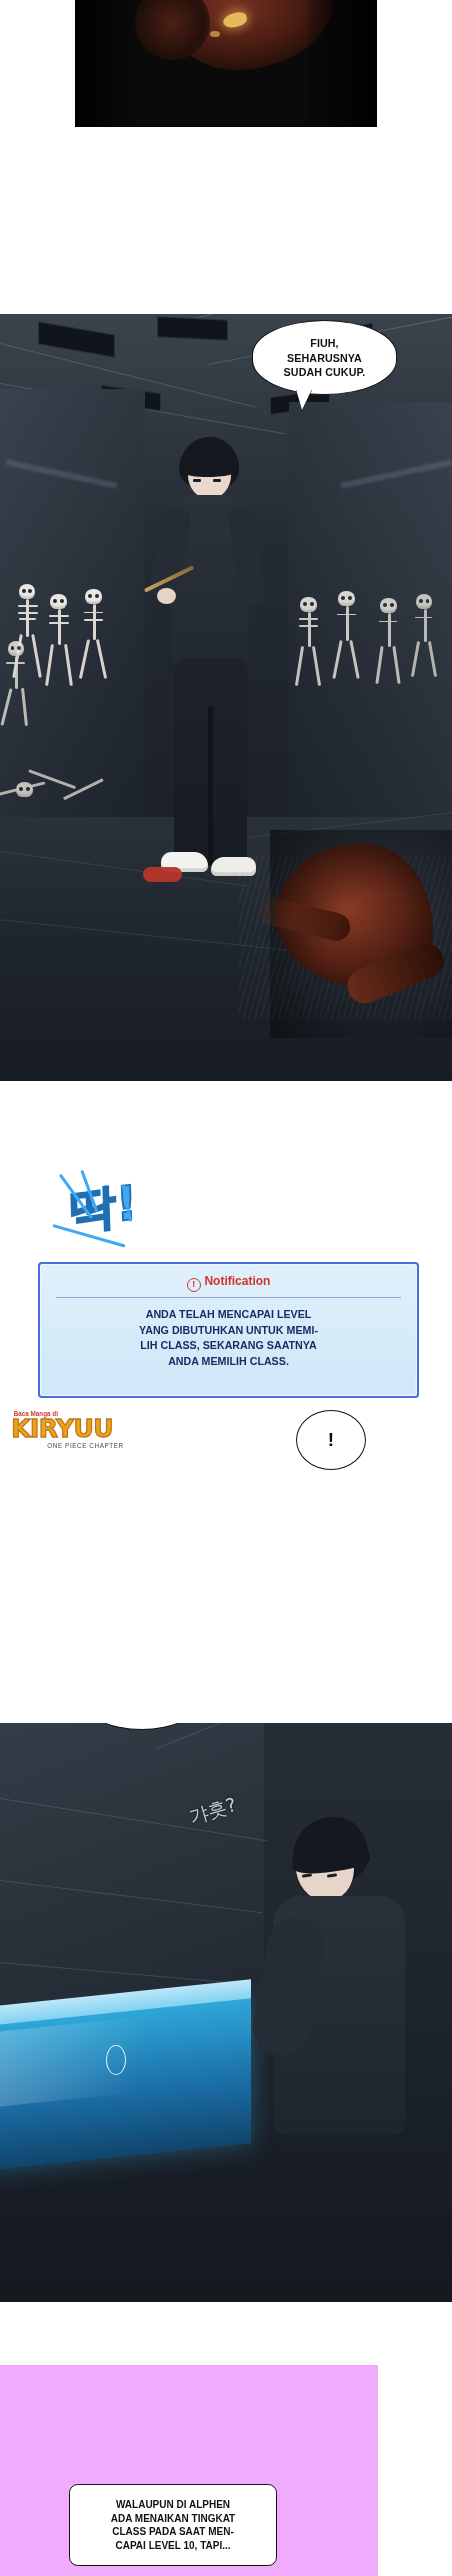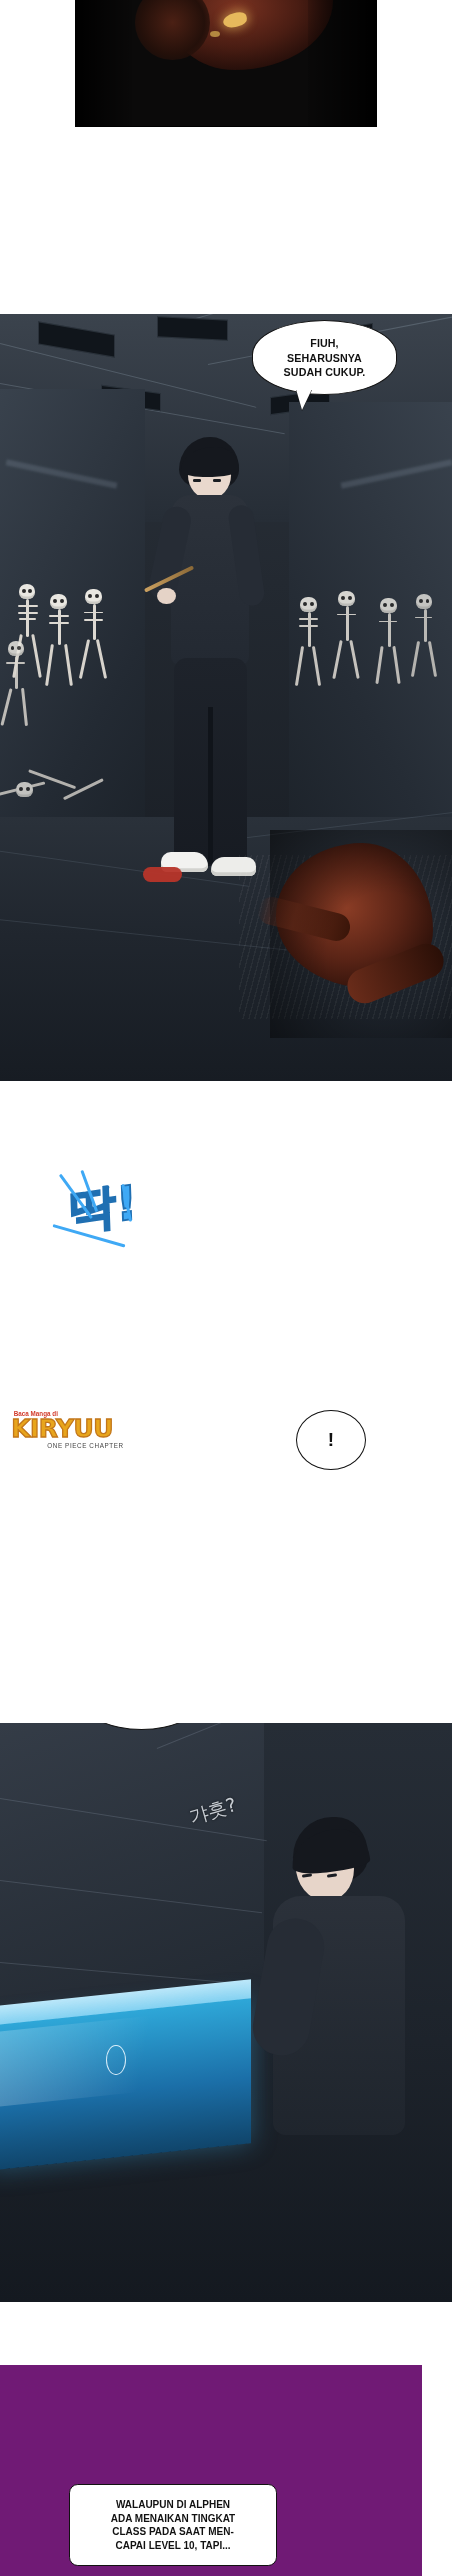--- a/index.html
+++ b/index.html
@@ -514,22 +514,22 @@
     position: absolute; left: 189px; top: 75px;
     font-size: 19px; color: #d8dde3; opacity: .9;
     transform: rotate(-16deg);
     font-family: "DejaVu Sans", sans-serif;
     text-shadow: 0 0 2.5px rgba(0,0,0,.8);
   }
 
   
   .panel-bottom {
     position: absolute;
-    left: 0; top: 2365px; width: 422px; height: 211px;
-    background: #701a75;
+    left: 0; top: 2365px; width: 378px; height: 211px;
+    background: #f0abfc;
   }
 </style>
 </head>
 <body>
 
 <div class="page">
 
   <div class="panel-top">
     <div class="frame">
       <div class="blob-a"></div>
@@ -672,20 +672,30 @@
   <div class="panel-notif">
 
     <div class="sfx">딱!</div>
     <div class="sfx-strokes">
       <span style="left:60px;top:2.5px;width:54px;height:3.1px;transform:rotate(54deg);"></span>
       <span style="left:82px;top:-1.3px;width:44px;height:2.5px;transform:rotate(70deg);"></span>
       <span style="left:123px;top:12.6px;width:38px;height:2.5px;transform:rotate(78deg);"></span>
       <span style="left:53px;top:54px;width:75px;height:2.5px;transform:rotate(16deg);"></span>
     </div>
 
+    <div class="notif-box">
+      <div class="notif-title">
+        <span class="bang">!</span><span>Notification</span>
+      </div>
+      <div class="notif-sep"></div>
+      <div class="notif-body">ANDA TELAH MENCAPAI LEVEL
+YANG DIBUTUHKAN UNTUK MEMI-
+LIH CLASS, SEKARANG SAATNYA
+ANDA MEMILIH CLASS.</div>
+    </div>
 
     <div class="watermark">
       <div class="wm-top">Baca Manga di</div>
       <span class="wm-main">KIRYUU</span>
       <div class="wm-sub">ONE PIECE CHAPTER</div>
     </div>
 
     <div class="bang-bubble">
       <span>!</span>
     </div>

